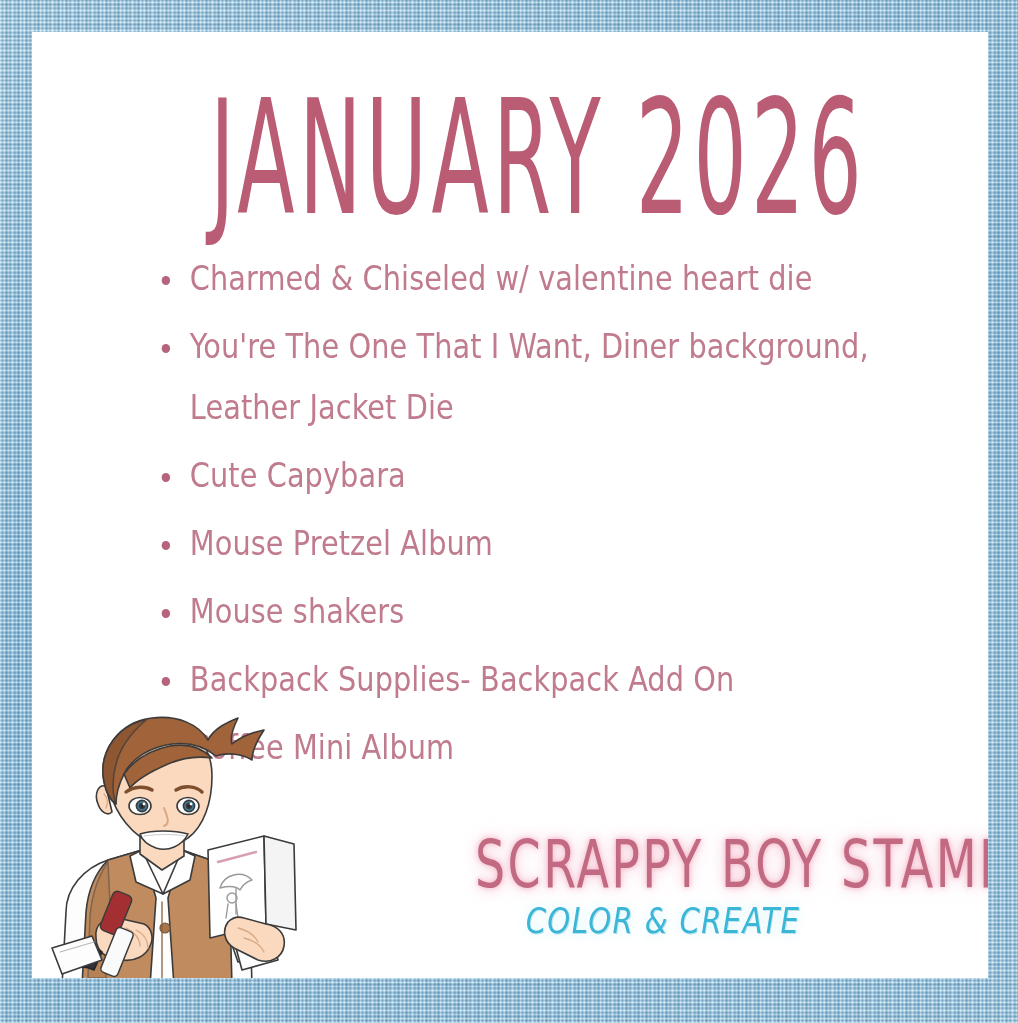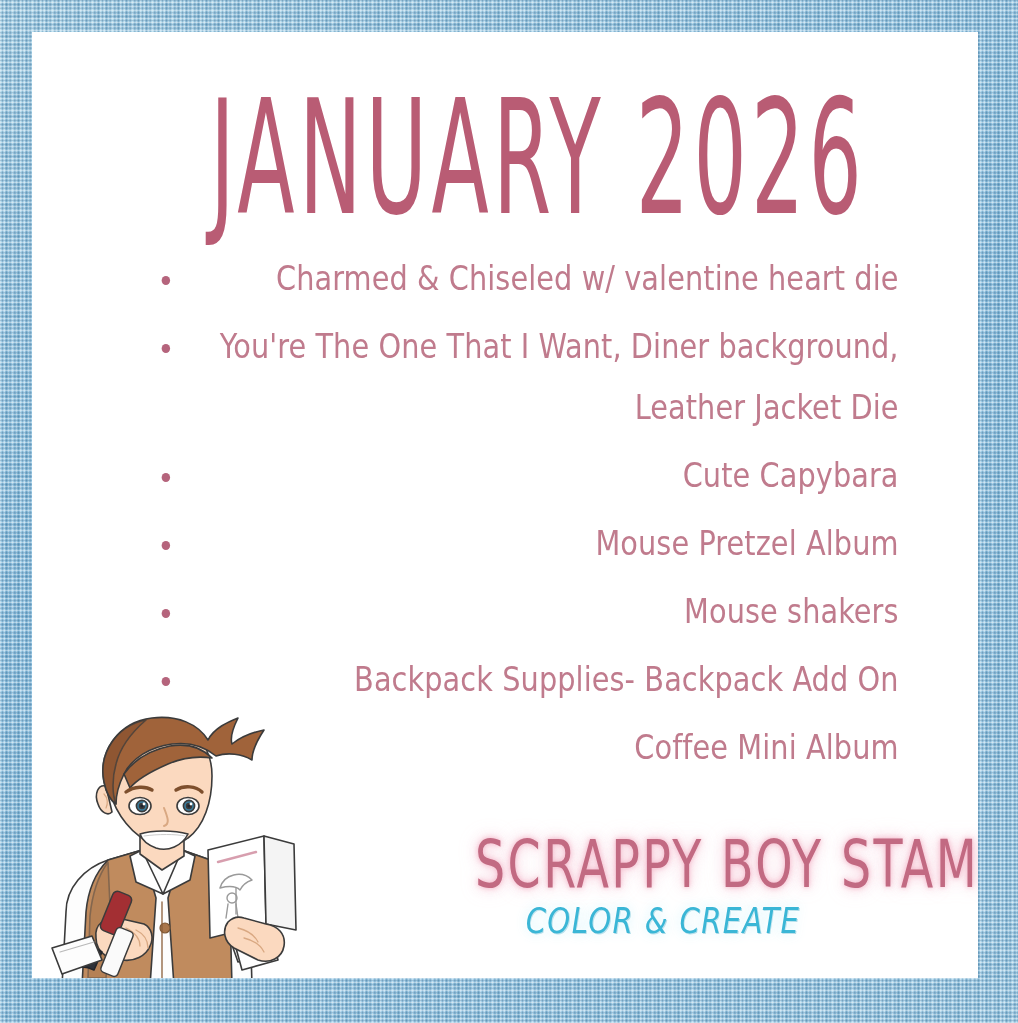--- a/index.html
+++ b/index.html
@@ -43,20 +43,21 @@
 
   
   .card {
     position: absolute;
     left: 32px;
     top: 32px;
     width: 946px;
     height: 946px;
     background: #ffffff;
     overflow: hidden;
+    padding-left: 10px;
   }
 
   
   .title {
     position: absolute;
     left: 178px;
     top: 46px;
     font-family: "DejaVu Sans Condensed", "Liberation Sans Narrow", "Liberation Sans", sans-serif;
     font-size: 150px;
     line-height: 1.0;
@@ -70,21 +71,20 @@
 
   
   .list {
     position: absolute;
     left: 124px;
     top: 216px;
     width: 790px;
     margin: 0;
     padding: 0;
     list-style: none;
-    text-align: right;
   }
 
   .list-item {
     position: relative;
     padding-left: 36px;
     margin-bottom: 7px;
     font-family: "DejaVu Sans Condensed", "Liberation Sans Narrow", "Liberation Sans", sans-serif;
     font-size: 34px;
     line-height: 61px;
     letter-spacing: 0.1px;

